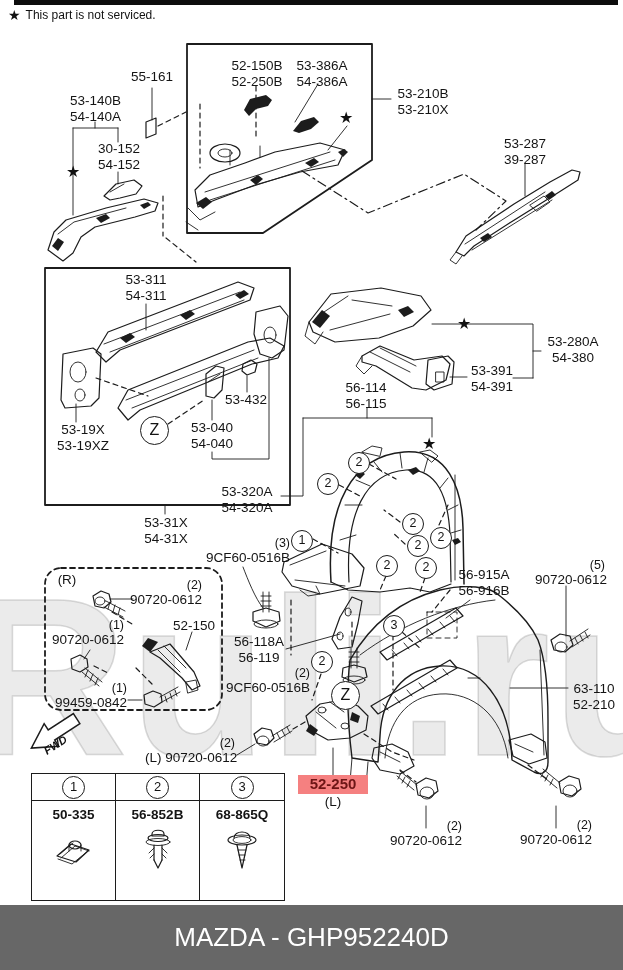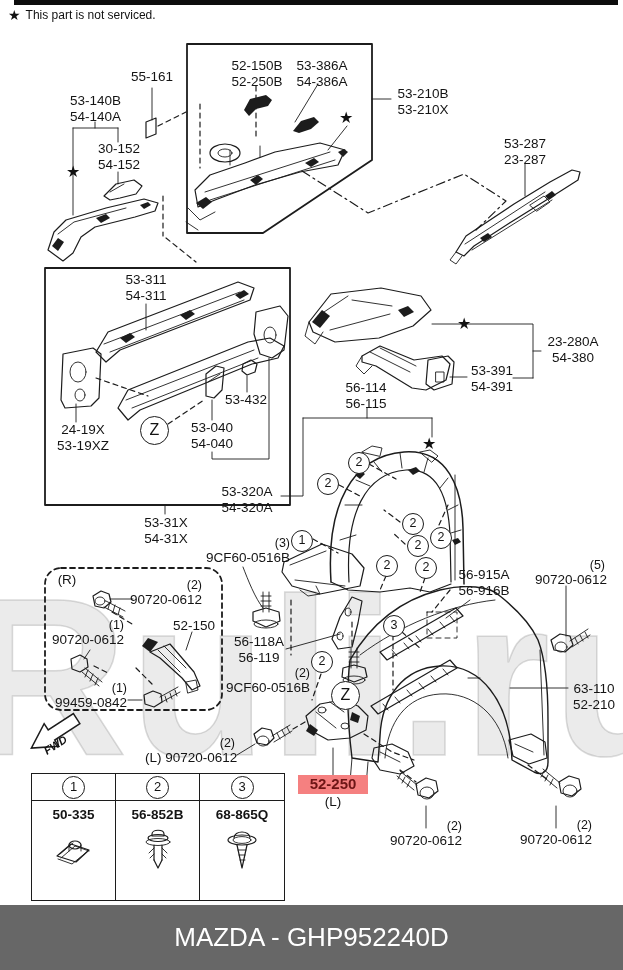--- a/index.html
+++ b/index.html
@@ -289,47 +289,47 @@
   <div class="lbl" style="left:293px;top:58px;width:58px">
       <span>53-386A</span>
       <span>54-386A</span>
     </div>
   <div class="lbl al" style="left:393px;top:86px;width:60px">
       <span>53-210B</span>
       <span>53-210X</span>
     </div>
   <div class="lbl" style="left:500px;top:136px;width:50px">
       <span>53-287</span>
-      <span>23-287</span>
+      <span>39-287</span>
     </div>
   <div class="lbl" style="left:118px;top:272px;width:56px">
       <span>53-311</span>
       <span>54-311</span>
     </div>
   <div class="lbl al" style="left:54px;top:422px;width:58px">
-      <span>24-19X</span>
+      <span>53-19X</span>
       <span>53-19XZ</span>
     </div>
   <div class="lbl" style="left:189px;top:420px;width:46px">
       <span>53-040</span>
       <span>54-040</span>
     </div>
   <div class="lbl" style="left:223px;top:392px;width:46px">
       <span>53-432</span>
     </div>
   <div class="lbl" style="left:219px;top:484px;width:56px">
       <span>53-320A</span>
       <span>54-320A</span>
     </div>
   <div class="lbl" style="left:141px;top:515px;width:50px">
       <span>53-31X</span>
       <span>54-31X</span>
     </div>
   <div class="lbl al" style="left:544px;top:334px;width:58px">
-      <span>23-280A</span>
+      <span>53-280A</span>
       <span>54-380</span>
     </div>
   <div class="lbl" style="left:468px;top:363px;width:48px">
       <span>53-391</span>
       <span>54-391</span>
     </div>
   <div class="lbl" style="left:343px;top:380px;width:46px">
       <span>56-114</span>
       <span>56-115</span>
     </div>

